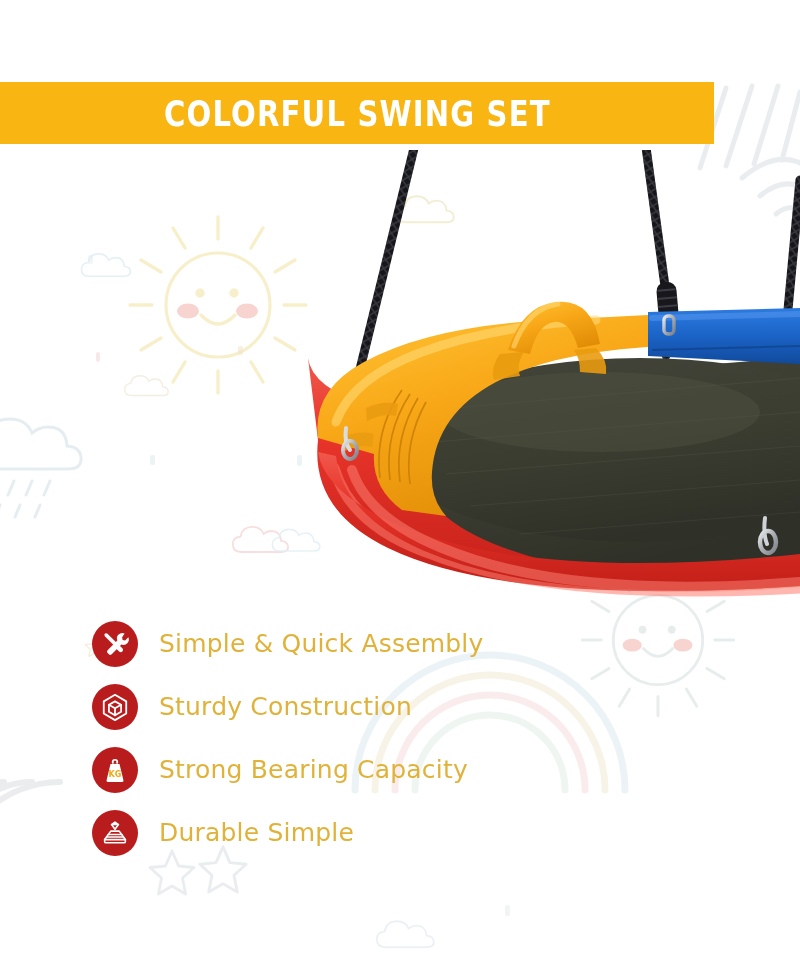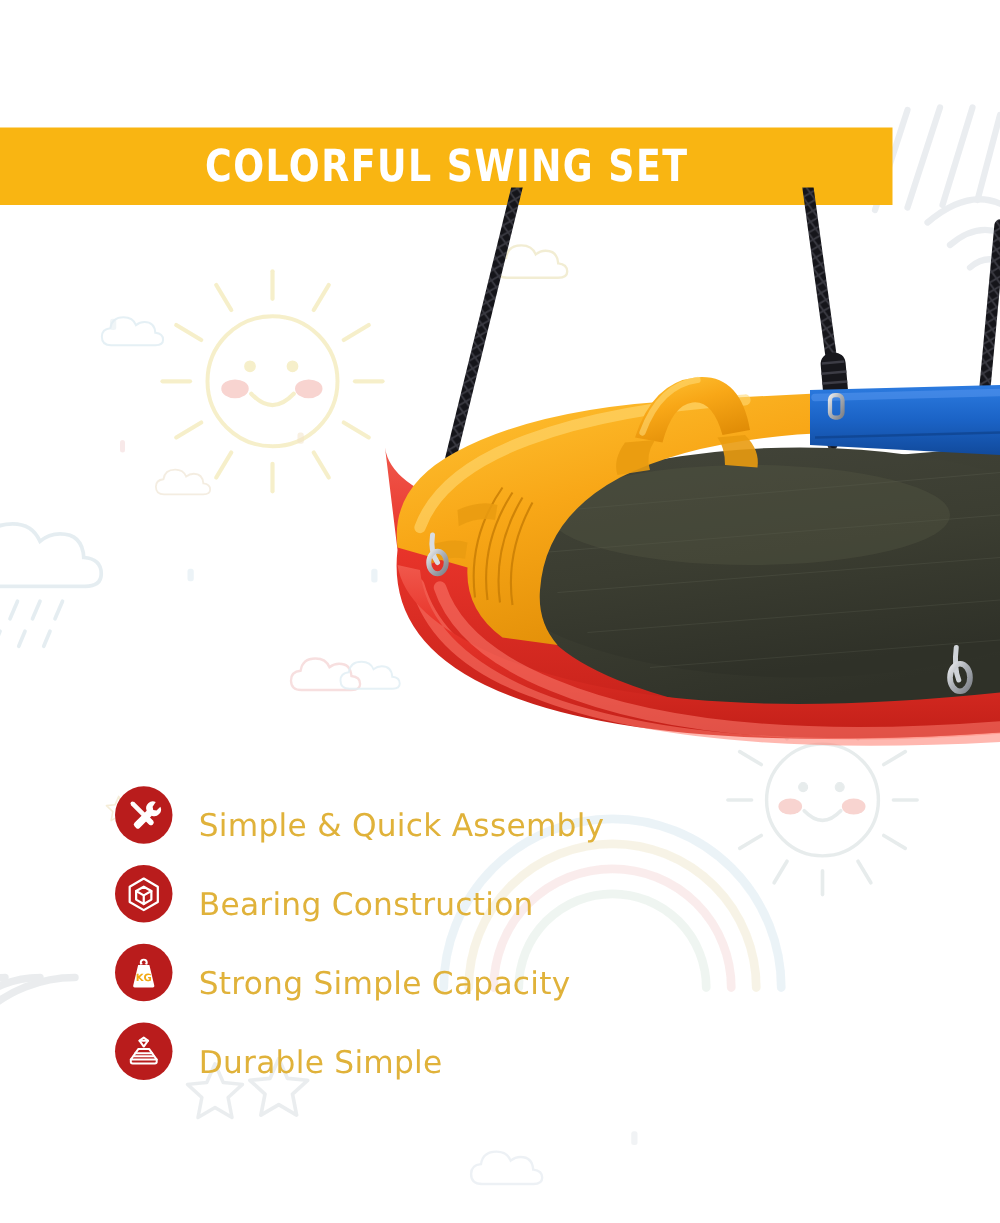--- a/index.html
+++ b/index.html
@@ -11,21 +11,21 @@
     overflow:hidden;
     position:relative;
   }
   #stage{position:relative;width:800px;height:978px;background:#fff;overflow:hidden;}
 
   
   .bg-layer{position:absolute;inset:0;pointer-events:none;}
 
   
   .banner{
-    position:absolute;left:0;top:102px;width:714px;height:62px;
+    position:absolute;left:0;top:82px;width:714px;height:62px;
     background:#F9B512;
     display:flex;align-items:center;justify-content:center;
   }
   .banner-title{
     color:#ffffff;
     font-family:"DejaVu Sans", sans-serif;
     font-weight:bold;
     font-size:30px;
     letter-spacing:1.2px;
     text-transform:uppercase;
@@ -34,21 +34,21 @@
   }
 
   
   .product{position:absolute;left:0;top:150px;width:800px;height:460px;}
 
   
   .features{
     position:absolute;left:92px;top:612px;width:520px;
   }
   .feature-row{
-    display:flex;align-items:flex-end;
+    display:flex;align-items:center;
     height:63px;
   }
   .feature-badge{
     width:46px;height:46px;border-radius:50%;
     background:#b91c1c;
     flex:0 0 46px;
     display:flex;align-items:center;justify-content:center;
     position:relative;
   }
   .feature-label{
@@ -424,34 +424,34 @@
 
             <path d="M16 3 L28 10 L28 23 L16 30 L4 23 L4 10 Z"></path>
 
             <path d="M16 10 L22.5 13.7 L16 17.4 L9.5 13.7 Z"></path>
 
             <path d="M9.5 13.7 L9.5 21 L16 24.8 L16 17.4"></path>
             <path d="M22.5 13.7 L22.5 21 L16 24.8"></path>
           </g>
         </svg>
       </div>
-      <div class="feature-label">Bearing Construction</div>
+      <div class="feature-label">Sturdy Construction</div>
     </div>
 
     <div class="feature-row">
       <div class="feature-badge">
         <svg width="30" height="30" viewBox="0 0 32 32">
 
           <path d="M16 4.2 a3.4 3.4 0 0 1 3.4 3.4 a3.4 3.4 0 0 1 -0.5 1.8 l-2.3 -0.6 a1.5 1.5 0 1 0 -1.2 0 l-2.3 0.6 a3.4 3.4 0 0 1 -0.5 -1.8 A3.4 3.4 0 0 1 16 4.2 Z" fill="#ffffff"></path>
 
           <path d="M11.2 9.6 h9.6 l4.2 17.4 a1.4 1.4 0 0 1 -1.4 1.7 H8.4 a1.4 1.4 0 0 1 -1.4 -1.7 Z" fill="#ffffff"></path>
           <text x="16" y="23" font-family="DejaVu Sans, sans-serif" font-size="8.6" font-weight="bold" text-anchor="middle" fill="#F2A913">KG</text>
         </svg>
       </div>
-      <div class="feature-label">Strong Simple Capacity</div>
+      <div class="feature-label">Strong Bearing Capacity</div>
     </div>
 
     <div class="feature-row">
       <div class="feature-badge">
         <svg width="32" height="32" viewBox="0 0 34 34">
           <g fill="none" stroke="#ffffff" stroke-width="1.7" stroke-linejoin="round" stroke-linecap="round">
 
             <path d="M12.5 15 h9 l6.5 9 H6 Z"></path>
             <path d="M9.8 18.6 h14.4"></path>
             <path d="M8.4 21.2 h17.2"></path>

